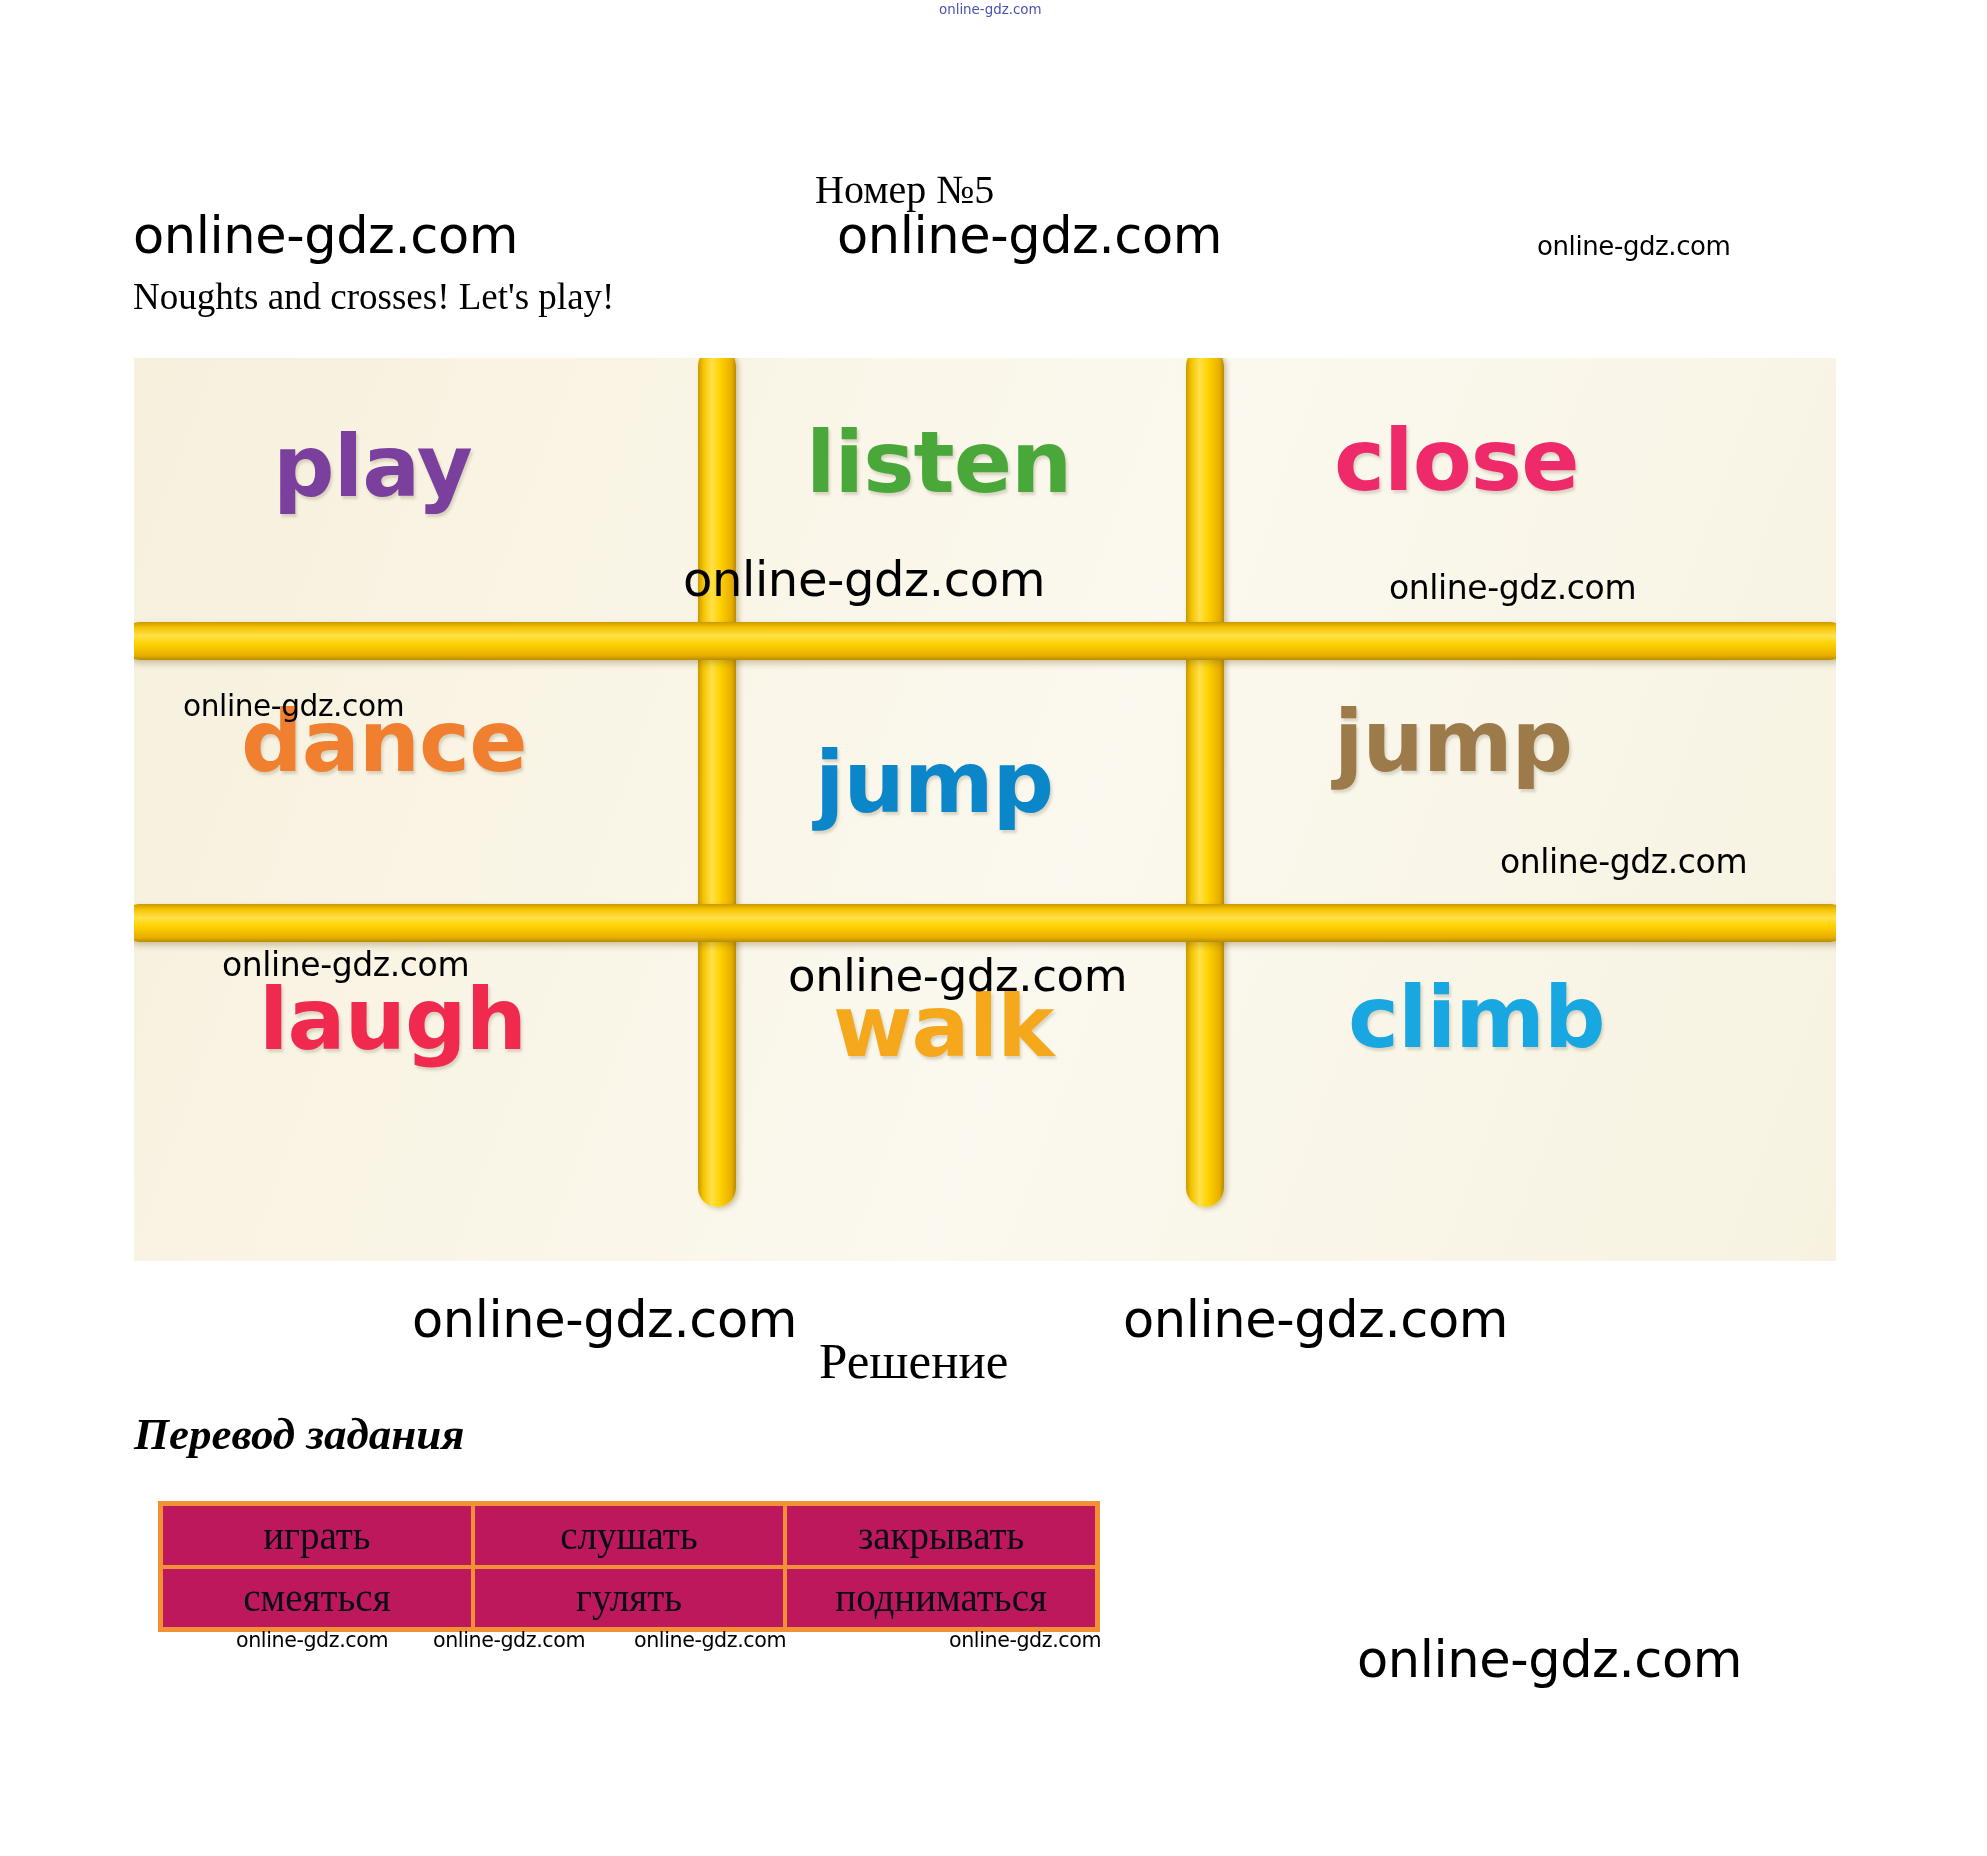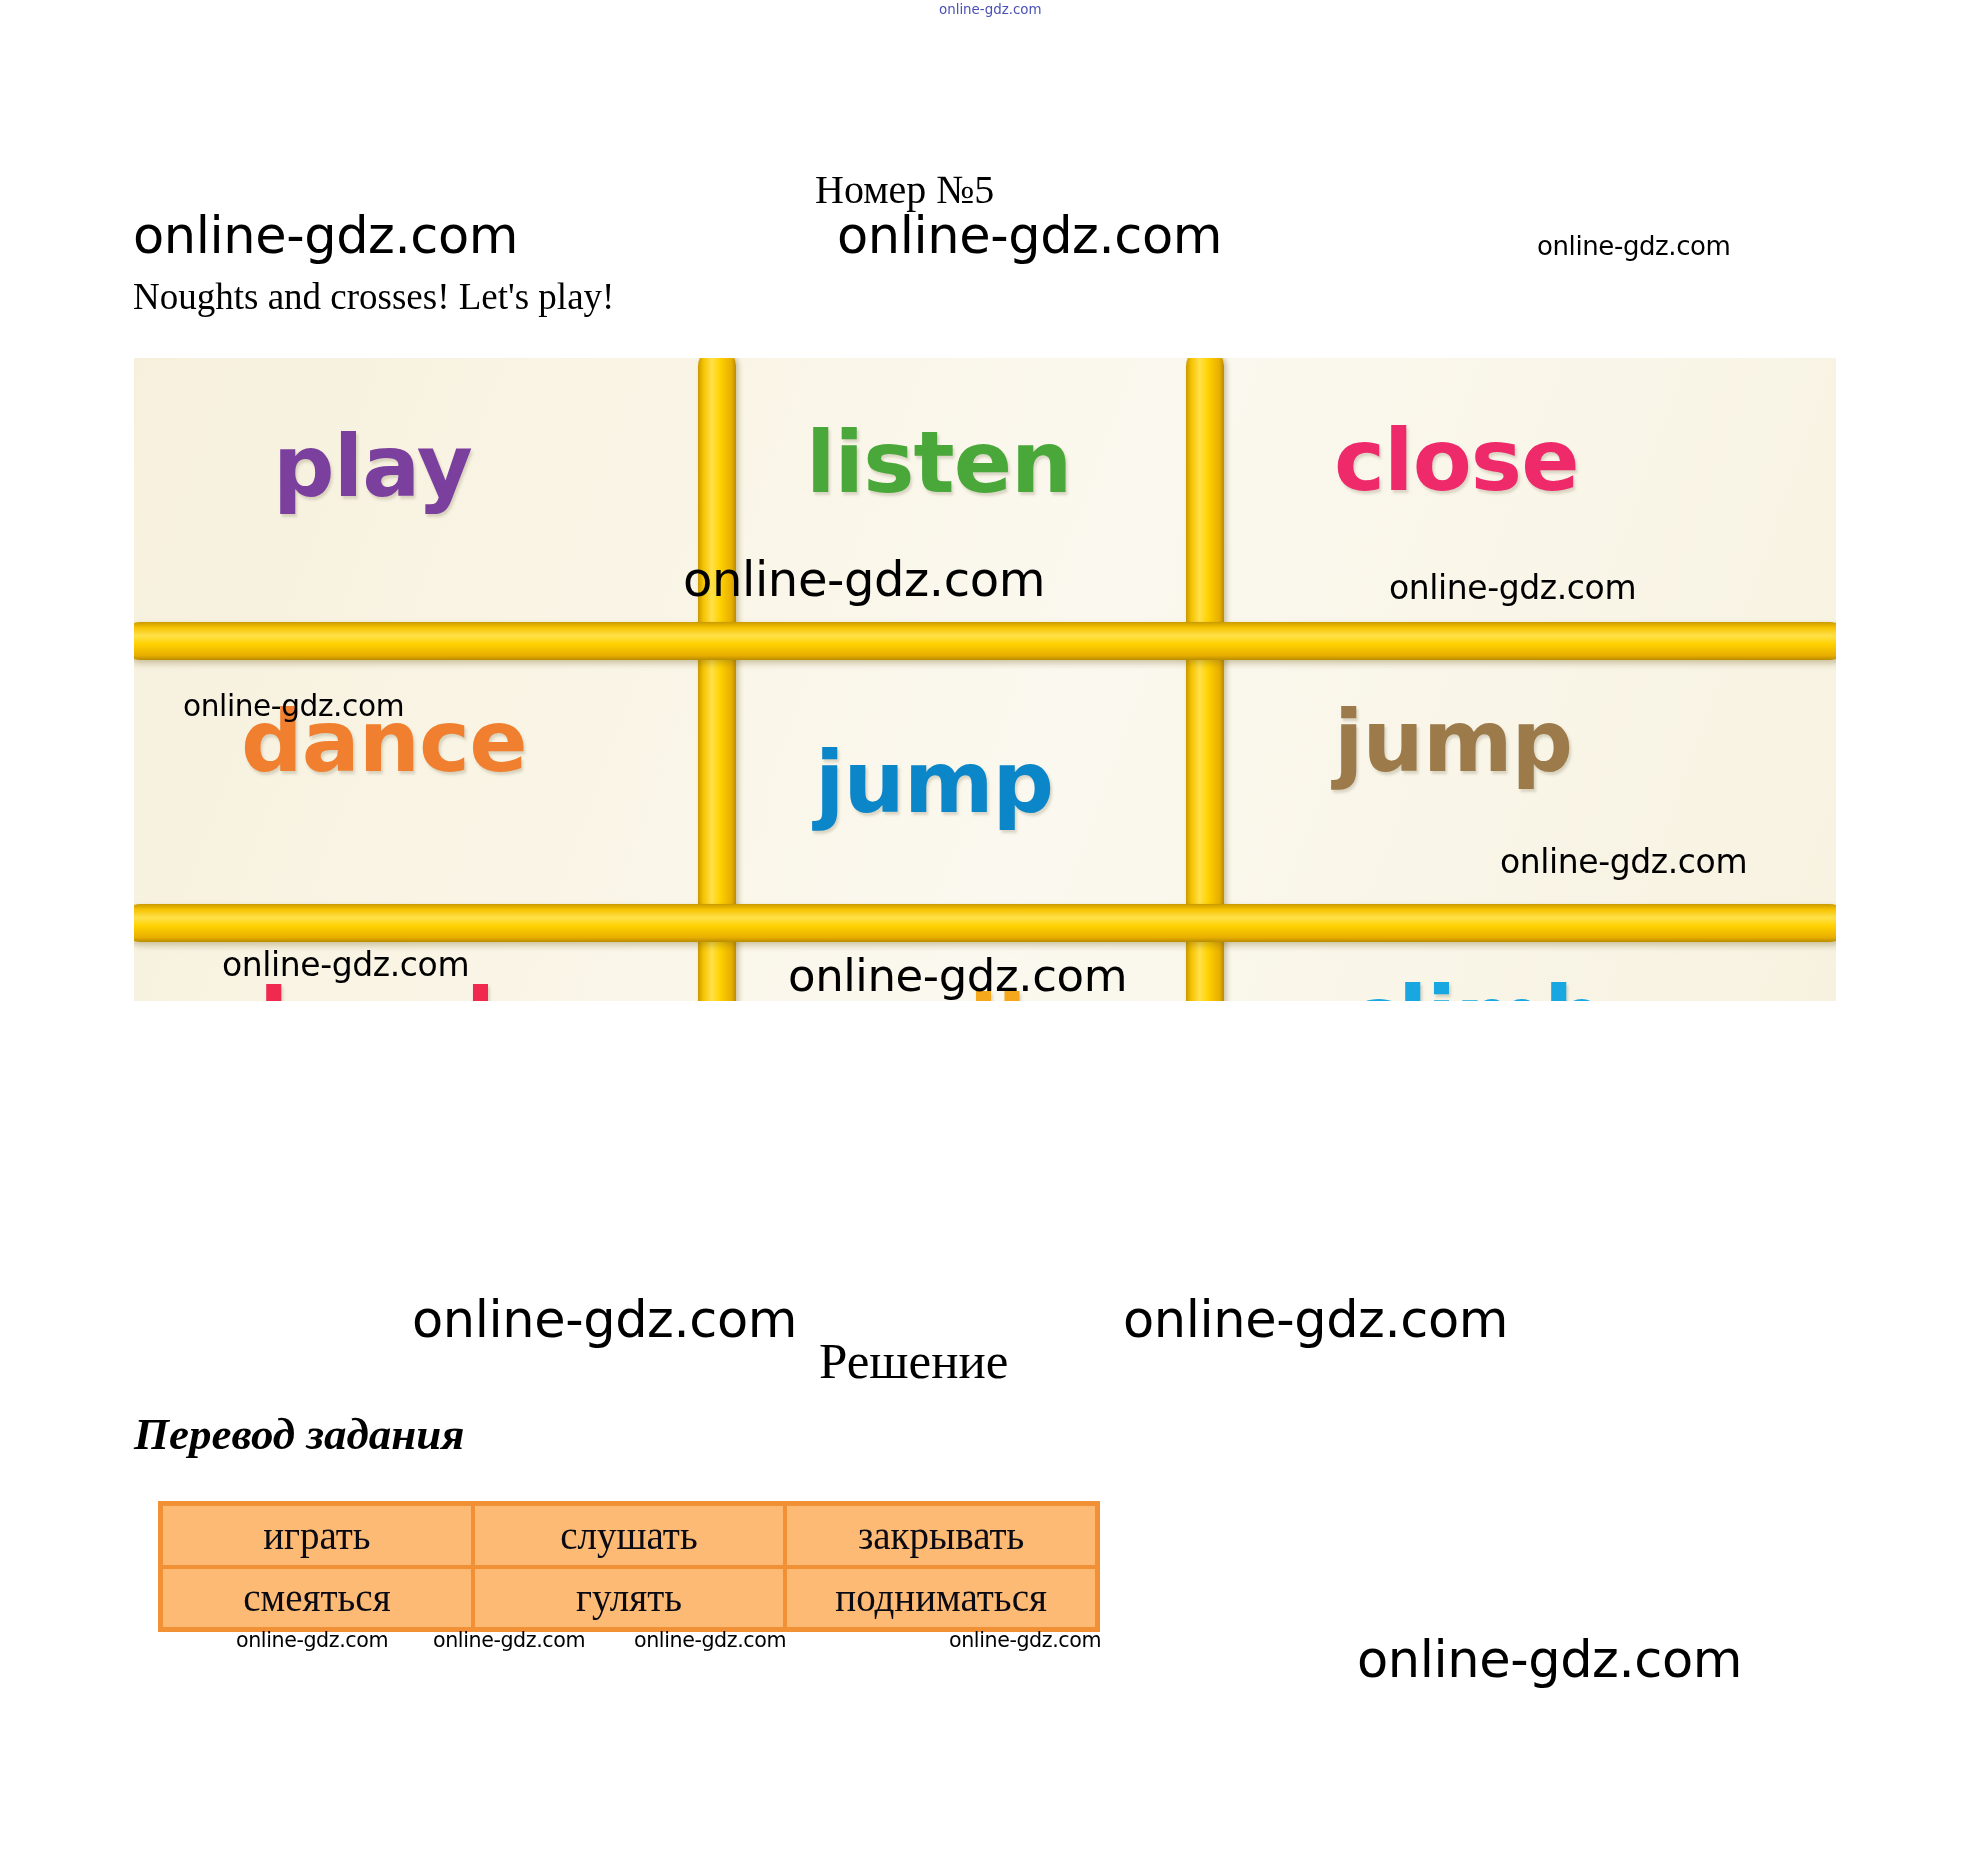--- a/index.html
+++ b/index.html
@@ -48,21 +48,21 @@
     font-family: "Liberation Serif", serif;
     font-size: 37px;
     color: #000;
     white-space: nowrap;
   }
 
   
   #grid-figure {
     position: absolute;
     left: 134px; top: 358px;
-    width: 1702px; height: 643px;
+    width: 1702px; height: 903px;
     background: linear-gradient(110deg,#f6f0dd 0%, #f9f4e4 25%, #fbf8ef 55%, #f7f2e0 100%);
     overflow: hidden;
     text-align: right;
   }
   .cellword {
     position: absolute;
     font-family: "DejaVu Sans", sans-serif;
     font-weight: 700;
     font-size: 86px;
     letter-spacing: -0.9px;
@@ -110,21 +110,21 @@
   #translation-table {
     position: absolute;
     left: 158px; top: 1501px;
     width: 942px;
     border-collapse: collapse;
     border: 5.4px solid #f19035;
     background: #ffffff;
   }
   #translation-table td {
     border: 4.5px solid #f19035;
-    background: #fdba74;
+    background: #be185d;
     height: 63px;
     text-align: center;
     vertical-align: middle;
     font-family: "Liberation Serif", serif;
     font-size: 39px;
     color: #0a0a14;
     padding: 1.8px 7.2px;
     position: relative;
   }
   .tw { width: 33.33%; }

